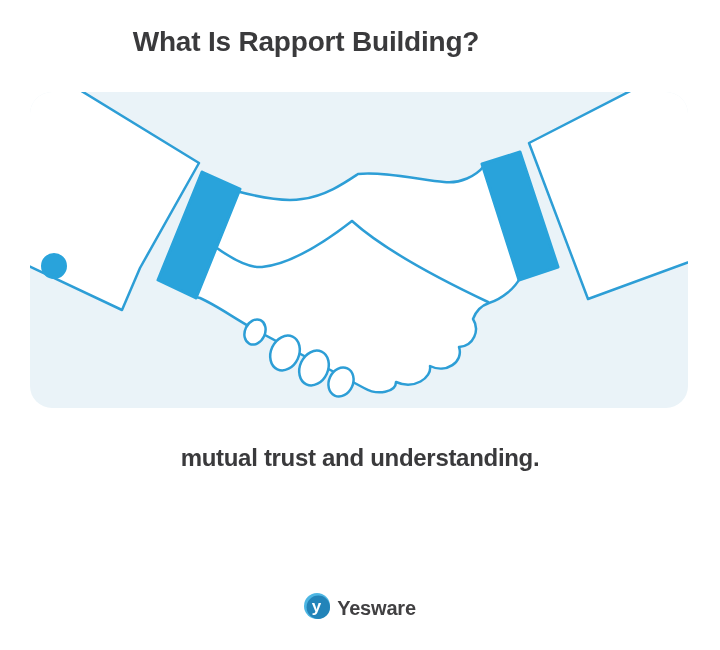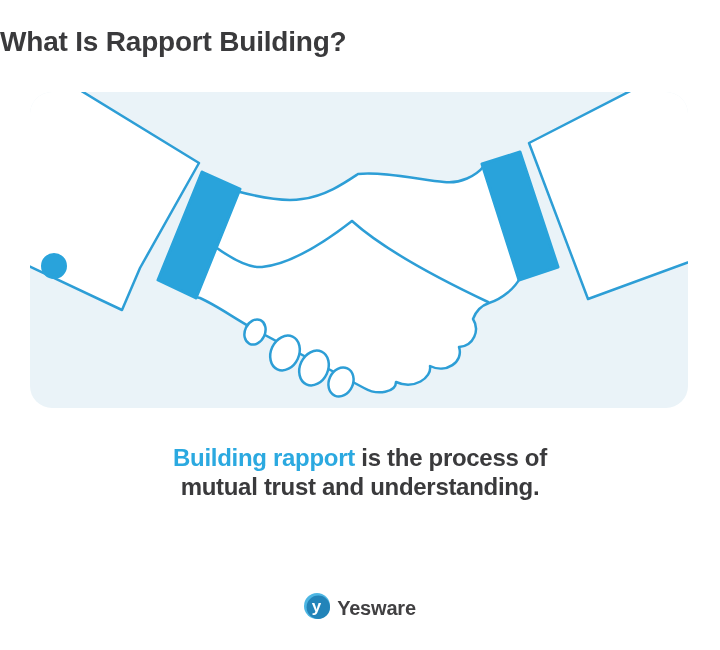--- a/index.html
+++ b/index.html
@@ -3,21 +3,21 @@
 <meta charset="utf-8">
 <style>
   html,body{margin:0;padding:0;}
   body{
     width:720px;height:650px;position:relative;overflow:hidden;
     background:#ffffff;
     font-family:"Liberation Sans", sans-serif;
   }
   .title{
     position:absolute;top:26px;left:0;width:612px;margin:0;
-    font-size:28px;font-weight:700;
+    text-align:center;font-size:28px;font-weight:700;
     color:#3a3a3c;letter-spacing:-0.2px;
   }
   .panel{
     position:absolute;left:30px;top:92px;width:658px;height:316px;
     border-radius:22px;background:#eaf3f8;overflow:hidden;
   }
   .panel svg{display:block;}
   .body-text{
     position:absolute;top:443px;left:0;width:720px;
     text-align:center;font-size:24px;font-weight:700;line-height:29px;
@@ -77,21 +77,20 @@
 
       <g fill="#29a3db" stroke="#29a3db" stroke-width="3" stroke-linejoin="round">
         <path d="M 172,80 L 210,97 L 166,206 L 128,188 Z"></path>
         <path d="M 452,72 L 490,60 L 528,175 L 489,188 Z"></path>
         <circle cx="24" cy="174" r="11.5"></circle>
       </g>
     </svg>
   </div>
 
   <div class="body-text">
-    <div class="line"><span class="hl">Building rapport</span><span> is the process of</span></div>
     <div class="line">mutual trust and understanding.</div>
   </div>
 
   <div class="footer">
     <svg width="26" height="26" viewBox="0 0 26 26">
       <circle cx="13" cy="13" r="13" fill="#4db6e3"></circle>
       <circle cx="14.3" cy="14.2" r="11.7" fill="#2384b9"></circle>
       <text x="12.5" y="18.5" text-anchor="middle" font-size="17" font-weight="bold" fill="#ffffff" font-family="Liberation Sans, sans-serif">y</text>
     </svg>
     <span class="logo-text">Yesware</span>

